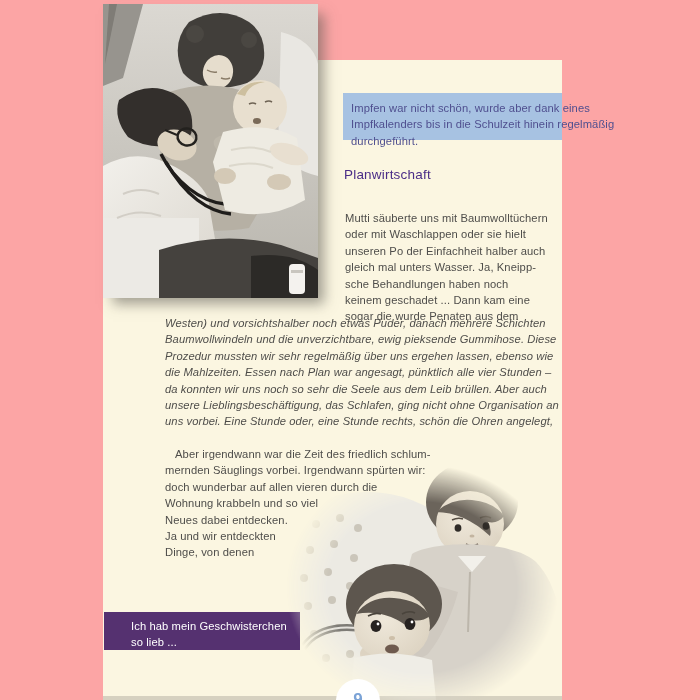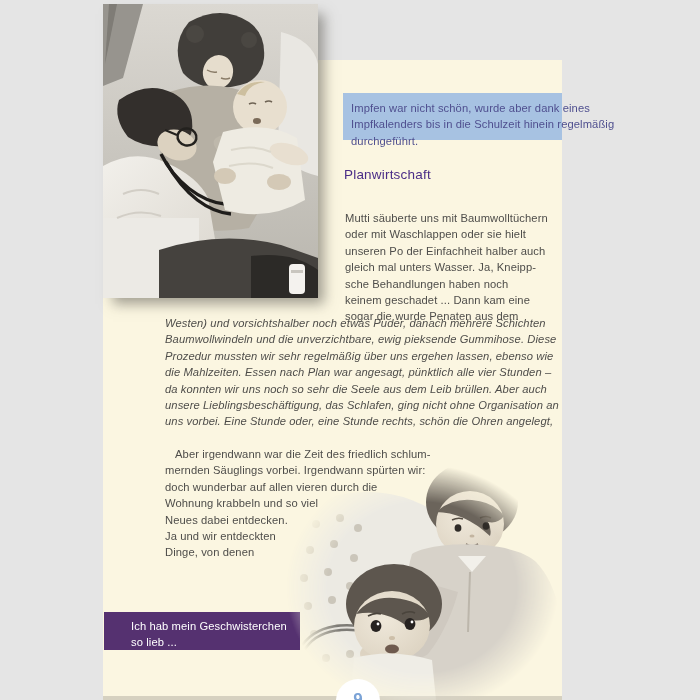--- a/index.html
+++ b/index.html
@@ -1,16 +1,16 @@
 <!DOCTYPE html>
 <html><head>
 <meta charset="utf-8">
 <style>
   html,body{margin:0;padding:0;background:#ffffff;}
-  #canvas{position:relative;width:700px;height:700px;background:#e5e5e5;overflow:hidden;
+  #canvas{position:relative;width:700px;height:700px;background:#fca5a5;overflow:hidden;
           font-family:"Liberation Sans",sans-serif;}
 
   
   .page{position:absolute;left:103px;top:60px;width:459px;height:640px;background:#fbf6e1;z-index:1;}
   .page-bottom-edge{position:absolute;left:103px;top:696px;width:459px;height:4px;background:#d6d1c0;z-index:2;}
 
   
   .info-box{position:absolute;left:343px;top:93px;width:219px;height:47px;background:#a7c2e2;
             z-index:2;color:#4f4f8f;font-size:9px;line-height:12.8px;padding:7px 0 0 8px;
             box-sizing:border-box;}

